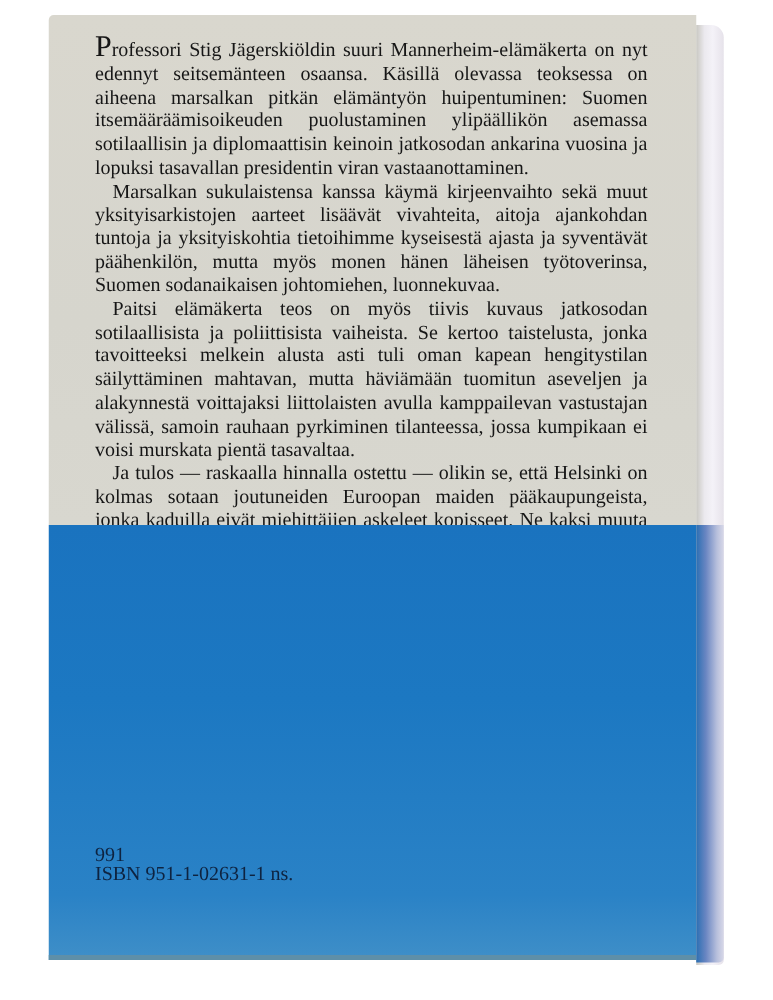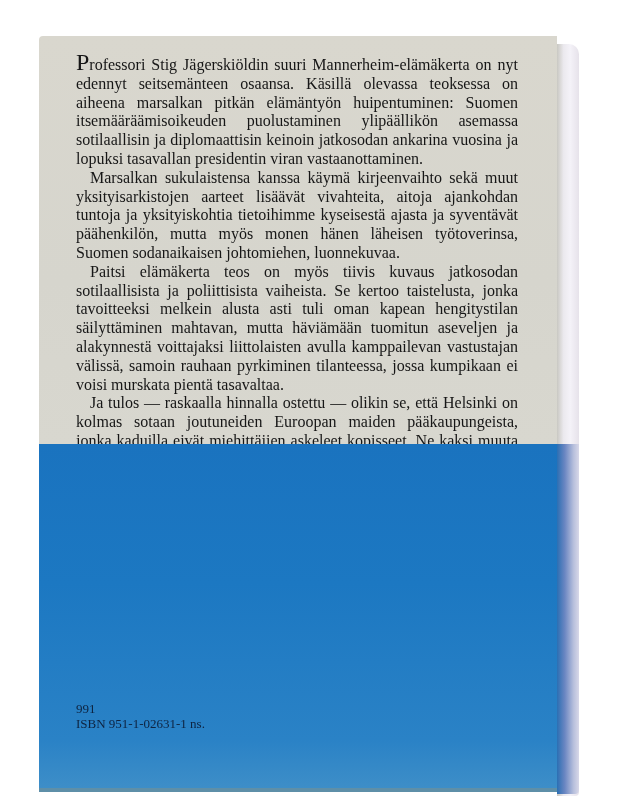--- a/index.html
+++ b/index.html
@@ -1,21 +1,21 @@
 <!DOCTYPE html>
 <html><head>
 <meta charset="utf-8">
 <style>
   html, body { margin: 0; padding: 0; }
   body {
     width: 618px; height: 800px; background: #ffffff; position: relative; overflow: hidden;
     font-family: "Liberation Serif", "DejaVu Serif", serif;
   }
   .book {
-    position: absolute; left: 39px; top: 36px; width: 540px; height: 760px;
+    position: absolute; left: 39px; top: 12px; width: 540px; height: 760px;
   }
   .cover-top {
     position: absolute; left: 0; top: 0; width: 518px; height: 408px;
     background: linear-gradient(180deg, #d9d7ce 0%, #d6d5cd 60%, #d8d7cf 100%);
     border-top-left-radius: 4px;
   }
   .cover-bottom {
     position: absolute; left: 0; top: 408px; width: 518px; height: 348px;
     background: linear-gradient(180deg, #1a73bf 0%, #1c78c2 40%, #2a82c6 85%, #3f8fc8 100%);
   }
@@ -35,21 +35,21 @@
   }
   .blurb {
     position: absolute; left: 37px; top: 18px; width: 442px;
     font-size: 16px; line-height: 18.8px; color: #161616; text-align: justify;
   }
   .blurb p { margin: 0; text-indent: 14px; }
   .blurb p.first { text-indent: 0; }
   .dropcap { font-size: 24px; line-height: 16px; }
   .colophon {
     position: absolute; left: 37px; top: 665px;
-    font-size: 13px; line-height: 15.4px; color: #0e2340;
+    font-size: 16px; line-height: 15.4px; color: #0e2340;
   }
   .colophon div { white-space: nowrap; }
 </style>
 </head>
 <body>
 
 <div class="book">
   <div class="cover-top">
     <div class="blurb">
       <p class="first"><span class="dropcap">P</span><span>rofessori Stig Jägerskiöldin suuri Mannerheim-elämäkerta on nyt edennyt seitsemänteen osaansa. Käsillä olevassa teoksessa on aiheena marsalkan pitkän elämäntyön huipentuminen: Suomen itsemääräämisoikeuden puolustaminen ylipäällikön asemassa sotilaallisin ja diplomaattisin keinoin jatkosodan ankarina vuosina ja lopuksi tasavallan presidentin viran vastaanottaminen.</span></p>

